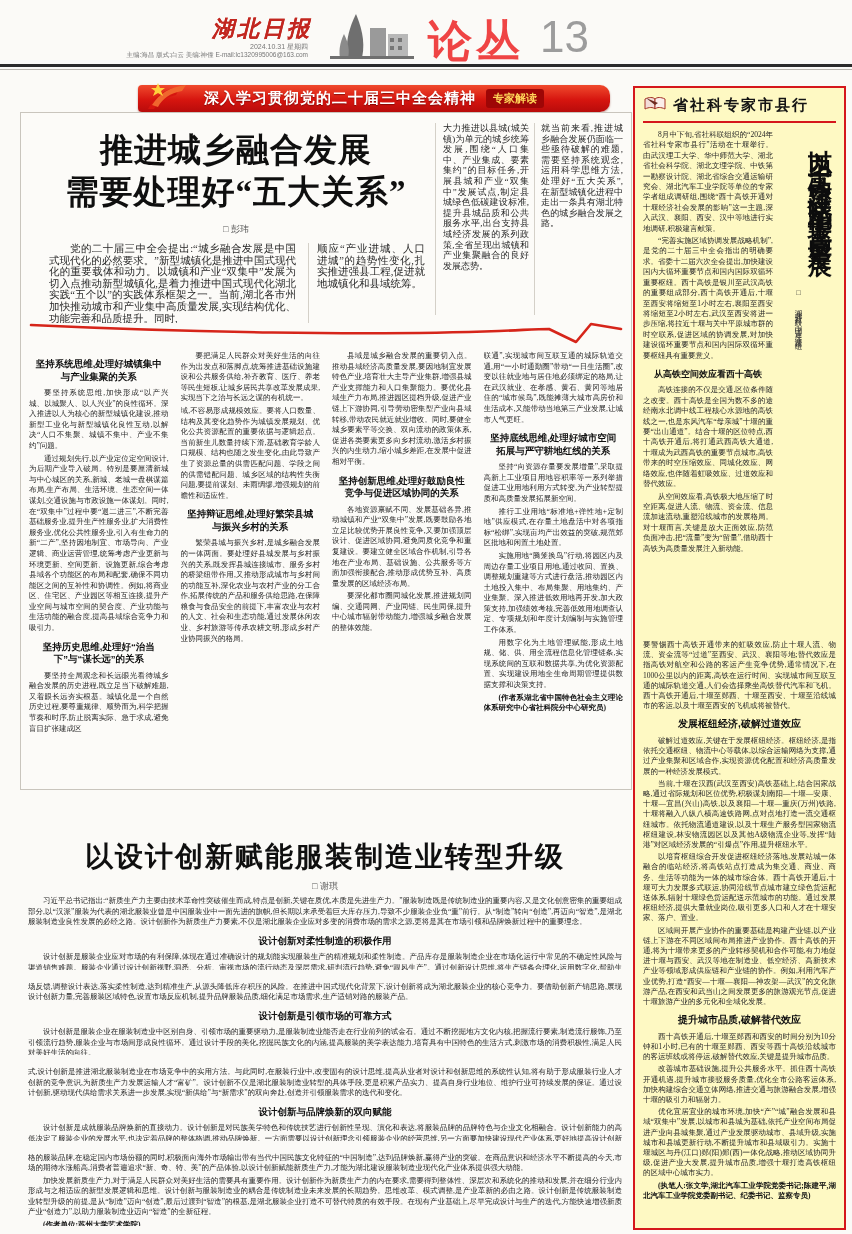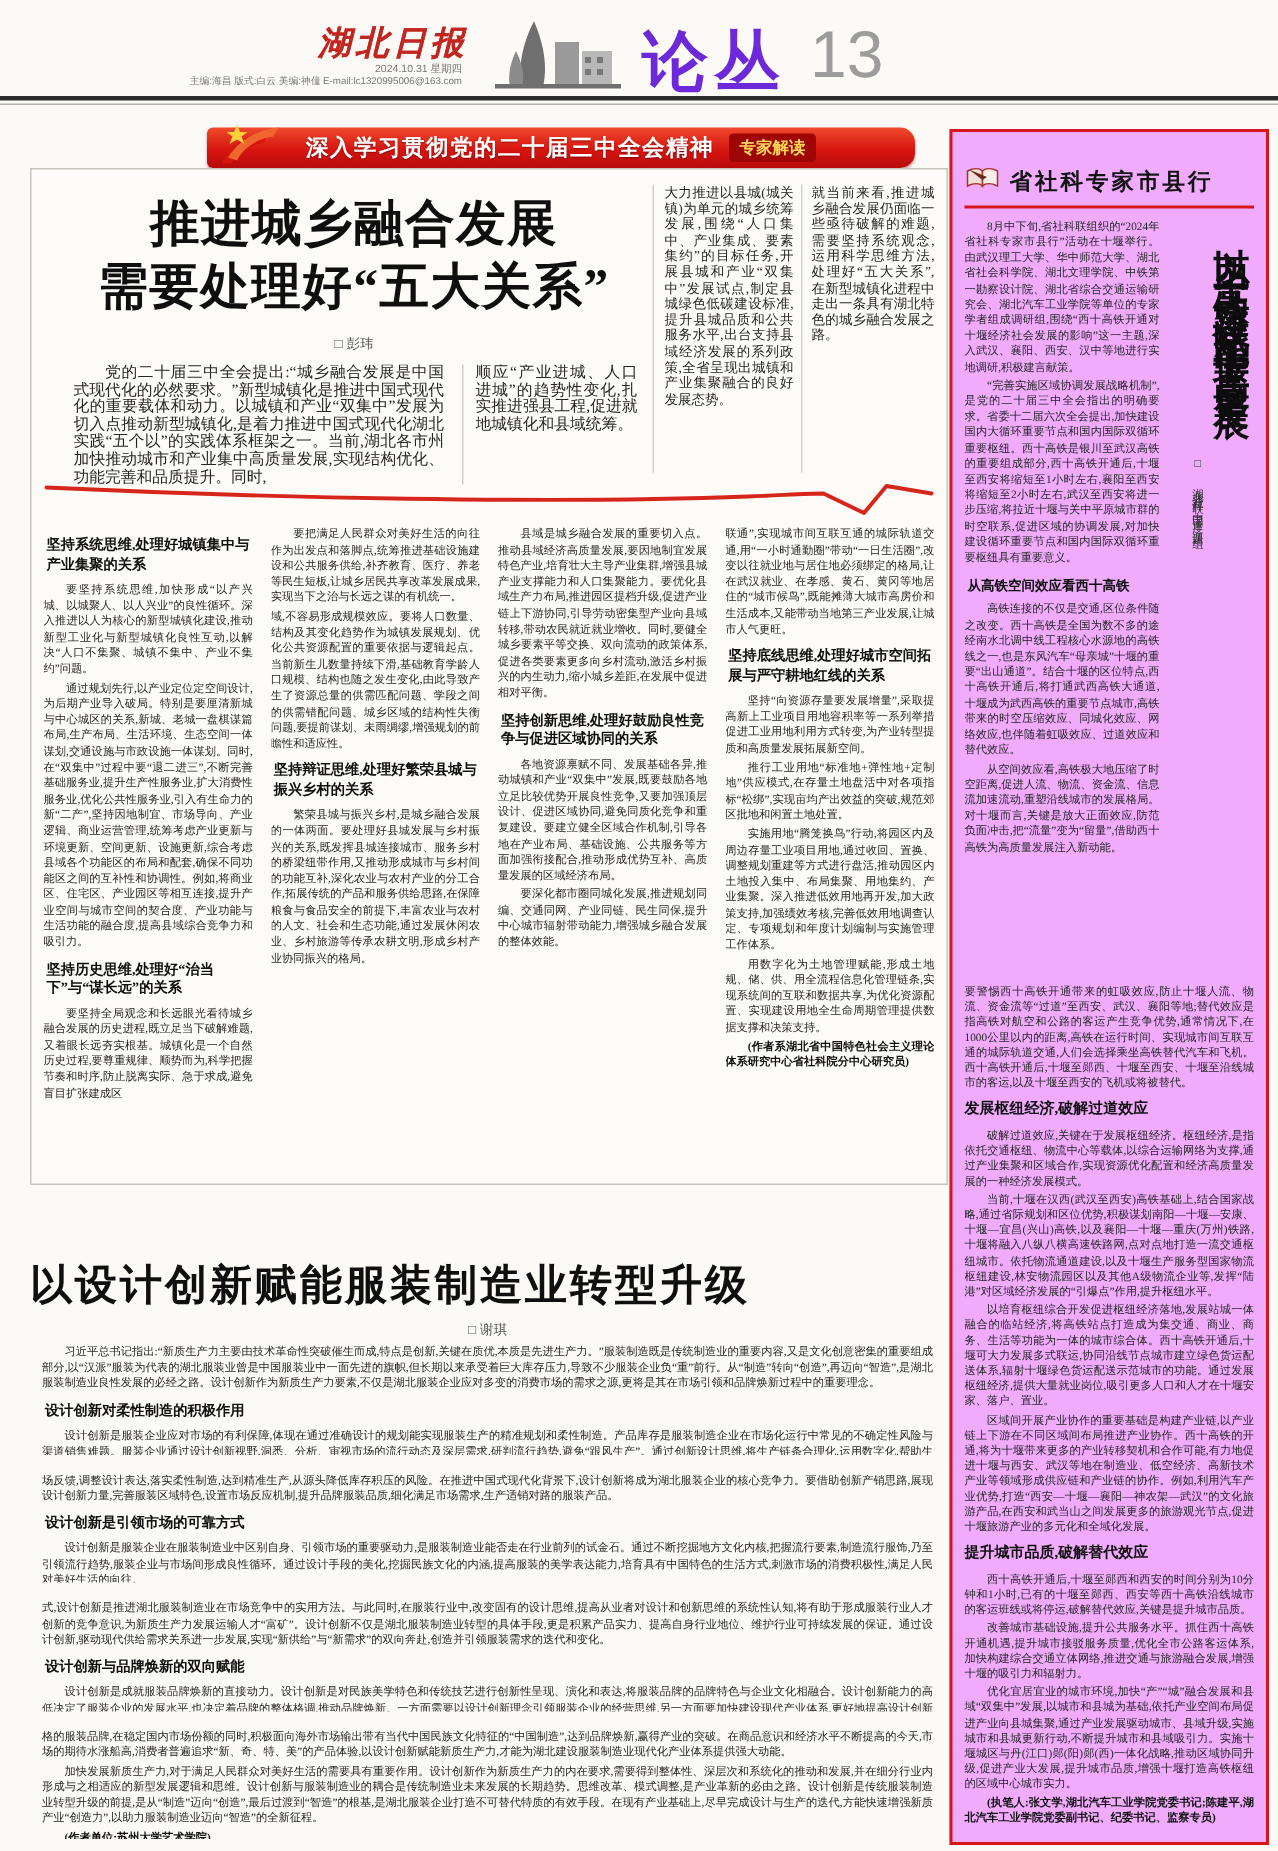--- a/index.html
+++ b/index.html
@@ -12,21 +12,21 @@
   }
   
   .masthead{position:absolute;left:212px;top:14px;font-size:22px;font-weight:900;
     color:#c2261f;letter-spacing:3px;font-style:italic;text-shadow:0 0 .4px #c2261f;}
   .mast-sub{position:absolute;left:30px;top:43px;width:278px;text-align:right;
     color:#777;font-family:"Liberation Sans",sans-serif;}
   .mast-sub .d{font-size:7px;line-height:8px;}
   .mast-sub .s{font-size:6.5px;line-height:8px;}
   .artwork{position:absolute;left:326px;top:10px;width:92px;height:54px;}
   .section-title{position:absolute;left:428px;top:12px;font-size:44px;font-weight:700;
-    color:#6d28d9;letter-spacing:4px;}
+    color:#ef4444;letter-spacing:4px;}
   .page-num{position:absolute;left:540px;top:12px;font-size:44px;color:#9c9c9c;
     font-family:"Liberation Sans",sans-serif;font-weight:300;}
   .hrule{position:absolute;left:0;top:64px;width:852px;height:3px;background:#2b2b2b;}
   .hrule2{position:absolute;left:0;top:69px;width:852px;height:1px;background:#b9b5ae;}
 
   
   .banner{position:absolute;left:138px;top:85px;width:472px;height:27px;
     background:linear-gradient(180deg,#f04a2d 0%,#d6150f 55%,#b80b0b 100%);
     border-radius:4px 10px 10px 4px;display:flex;align-items:center;justify-content:center;
     box-shadow:0 1px 2px rgba(120,20,10,.45);}
@@ -58,35 +58,35 @@
   .swoosh{position:absolute;left:8px;top:205px;width:594px;height:28px;}
   .a1-cols{position:absolute;left:8px;top:238px;width:594px;height:428px;
     display:flex;gap:12px;}
   .a1-cols .col, .a2-cols .col{flex:1;overflow:hidden;}
 
   
   .para{margin:0 0 2px;text-indent:2em;text-align:justify;
     font-size:7.5px;line-height:10.6px;color:#262626;}
   .para.noindent{text-indent:0;}
   .para.endnote{font-weight:700;color:#111;}
-  .subhead{font-weight:700;font-size:9.5px;line-height:12.5px;
-    margin:7px 2px 5px;color:#101010;font-family:Liberation Serif, serif;}
+  .subhead{text-align:center;font-weight:700;font-size:9.5px;line-height:12.5px;
+    margin:7px 2px 5px;color:#101010;font-family:Liberation Sans, sans-serif;}
 
   
   .a2{position:absolute;left:20px;top:798px;width:610px;height:432px;}
-  .a2-title{position:absolute;left:0;top:40px;width:610px;text-align:left;
+  .a2-title{position:absolute;left:0;top:40px;width:610px;text-align:center;
     font-size:28px;font-weight:900;color:#0f0f0f;letter-spacing:2px;}
   .a2-author{position:absolute;left:0;top:82px;width:610px;text-align:center;
     font-size:9px;color:#555;font-family:"Liberation Sans",sans-serif;}
   .a2-cols{position:absolute;left:8px;top:98px;width:594px;height:330px;display:flex;gap:12px;flex-direction:column;}
 
   
   .sb{position:absolute;left:633px;top:86px;width:213px;height:1144px;
-    border:2px solid #d5171c;background:#f0abfc;box-sizing:border-box;
-    padding:20px 8px;overflow:hidden;}
+    border:2px solid #d5171c;background:#fef9c3;box-sizing:border-box;
+    padding:5px 8px;overflow:hidden;}
   .sb-header{display:flex;align-items:center;gap:6px;padding:2px 0 5px;
     border-bottom:2px solid #d5171c;}
   .sb-header .t{font-size:15px;font-weight:900;letter-spacing:2px;color:#141414;}
   .sb-top{display:flex;margin-top:7px;height:508px;overflow:hidden;}
   .sb-left{flex:1;padding-right:5px;overflow:hidden;}
   .sb-left .para{font-size:7.5px;line-height:10.4px;}
   .sb-left .subhead{font-size:9px;}
   .sb-vwrap{width:58px;writing-mode:vertical-rl;overflow:hidden;}
   .sb-vtitle{font-size:24px;font-weight:900;letter-spacing:7px;color:#0d0d0d;
     line-height:32px;}

